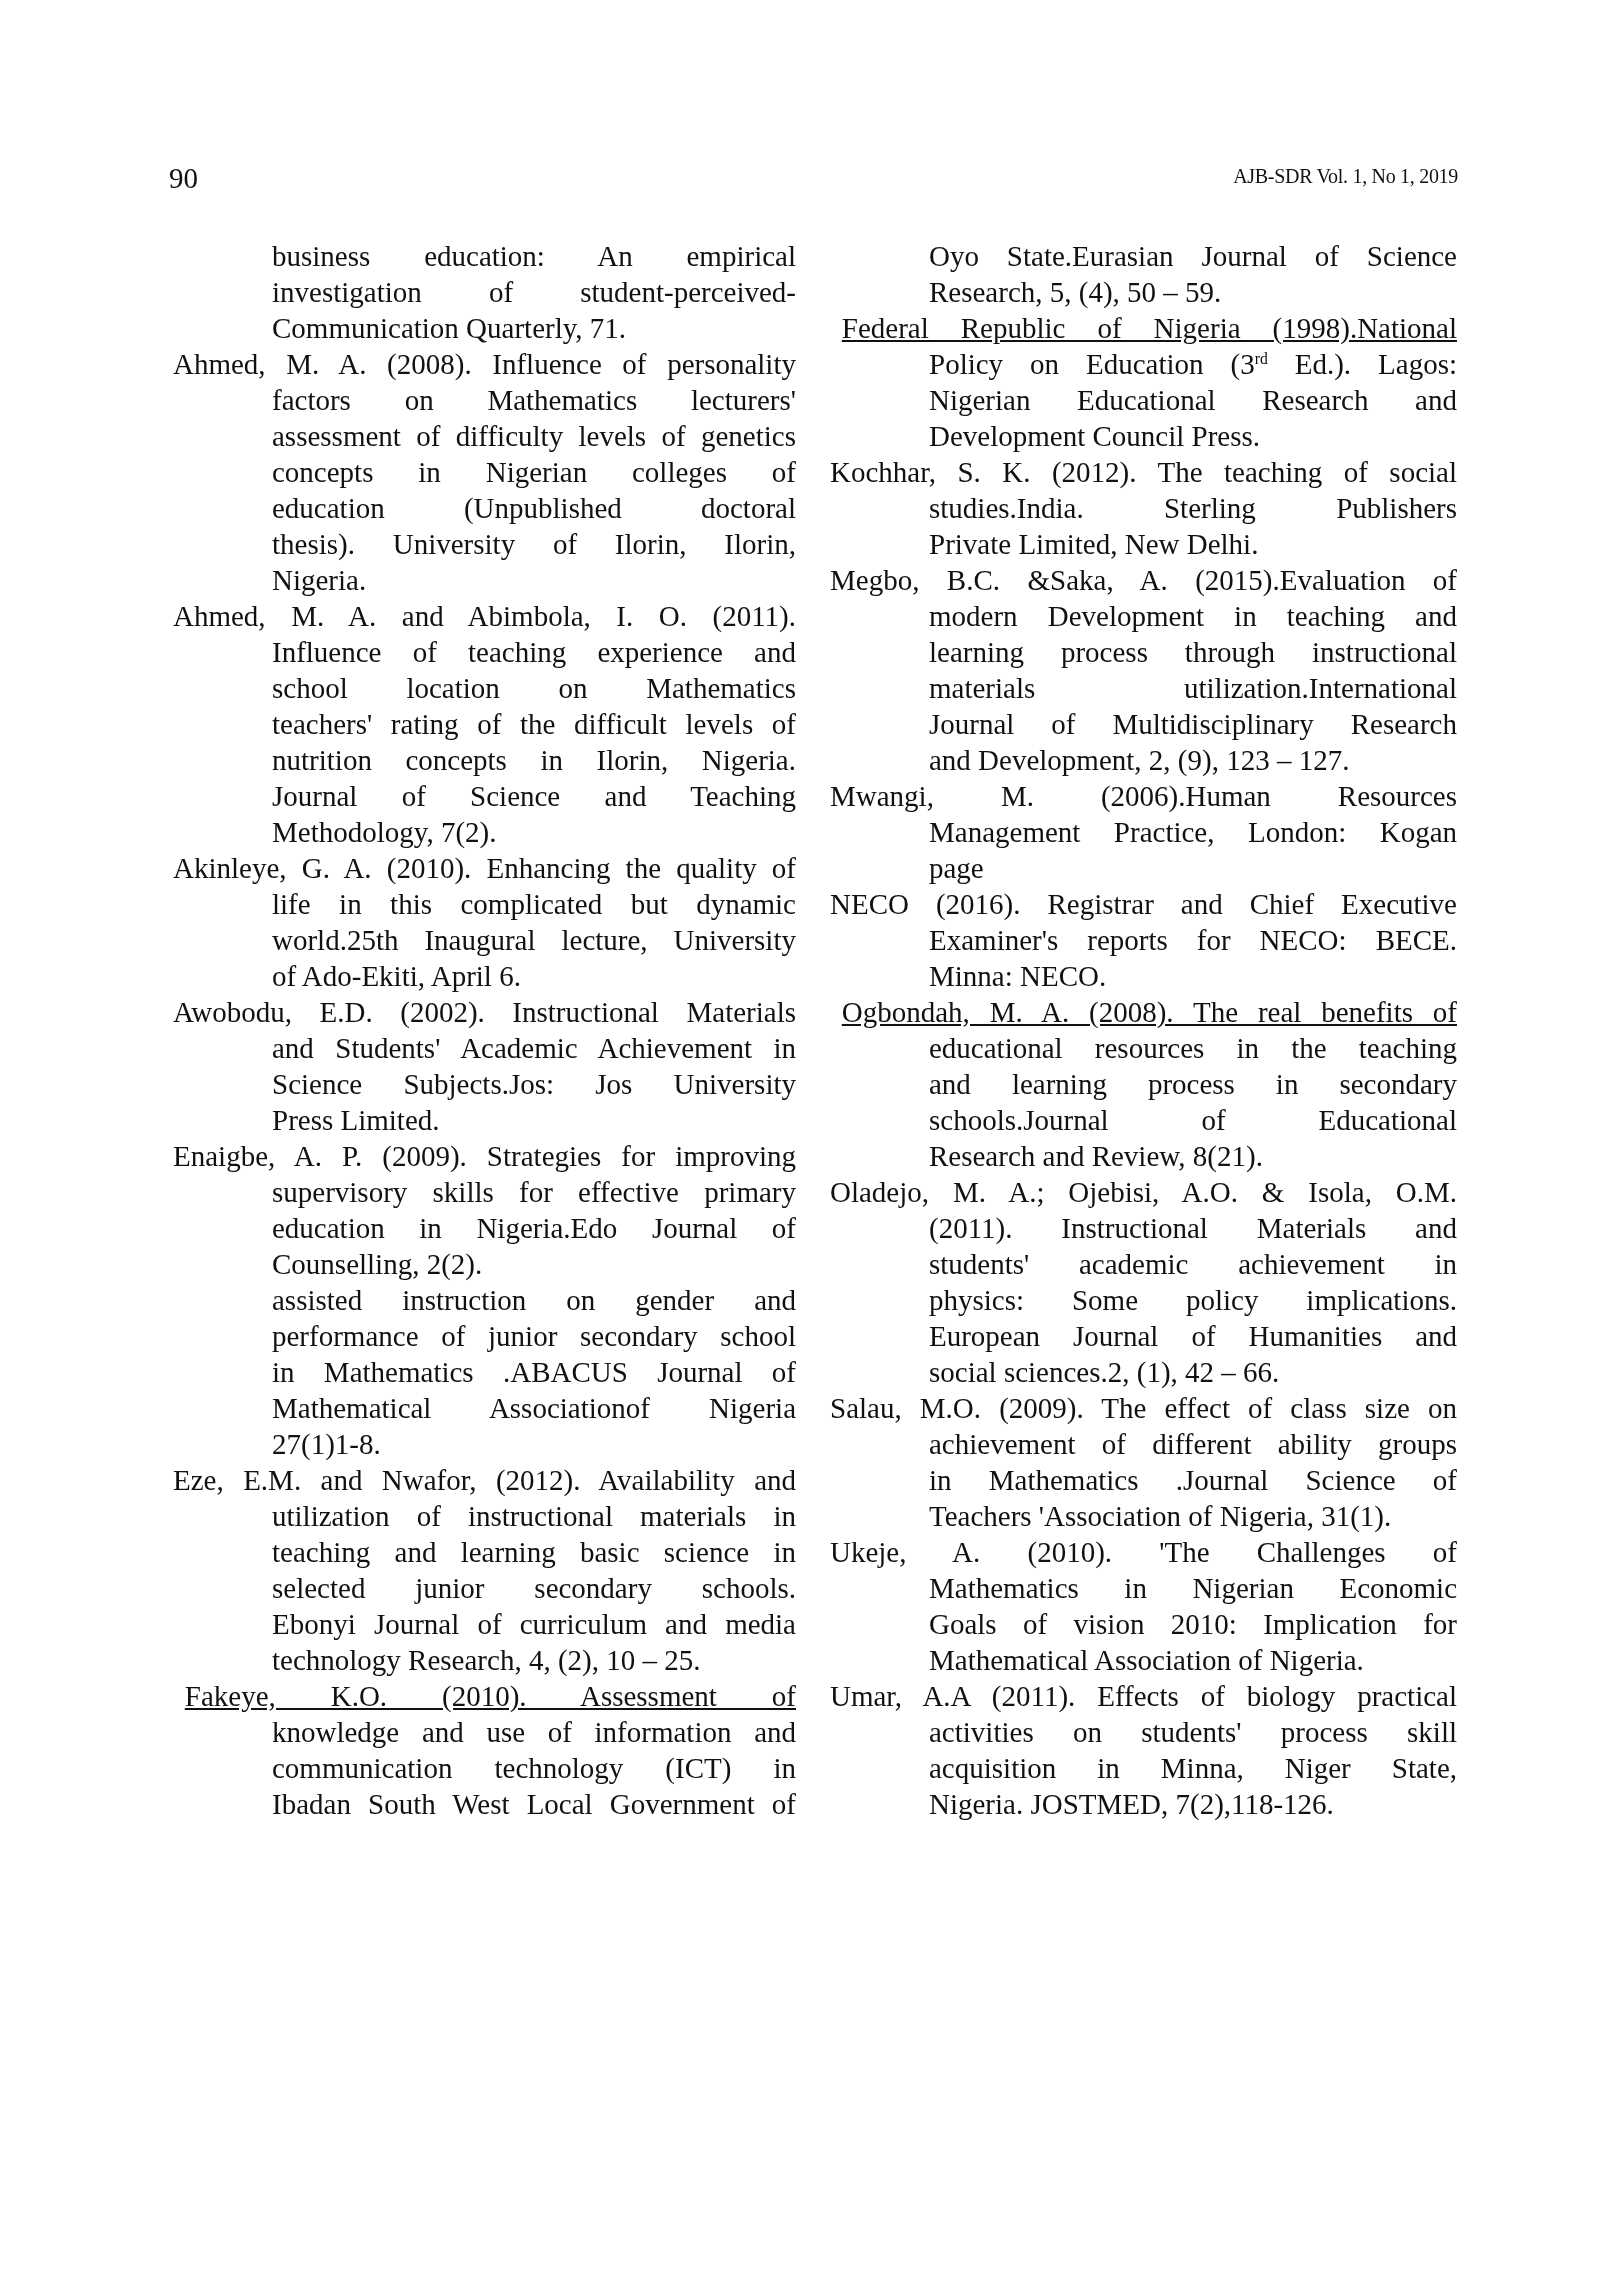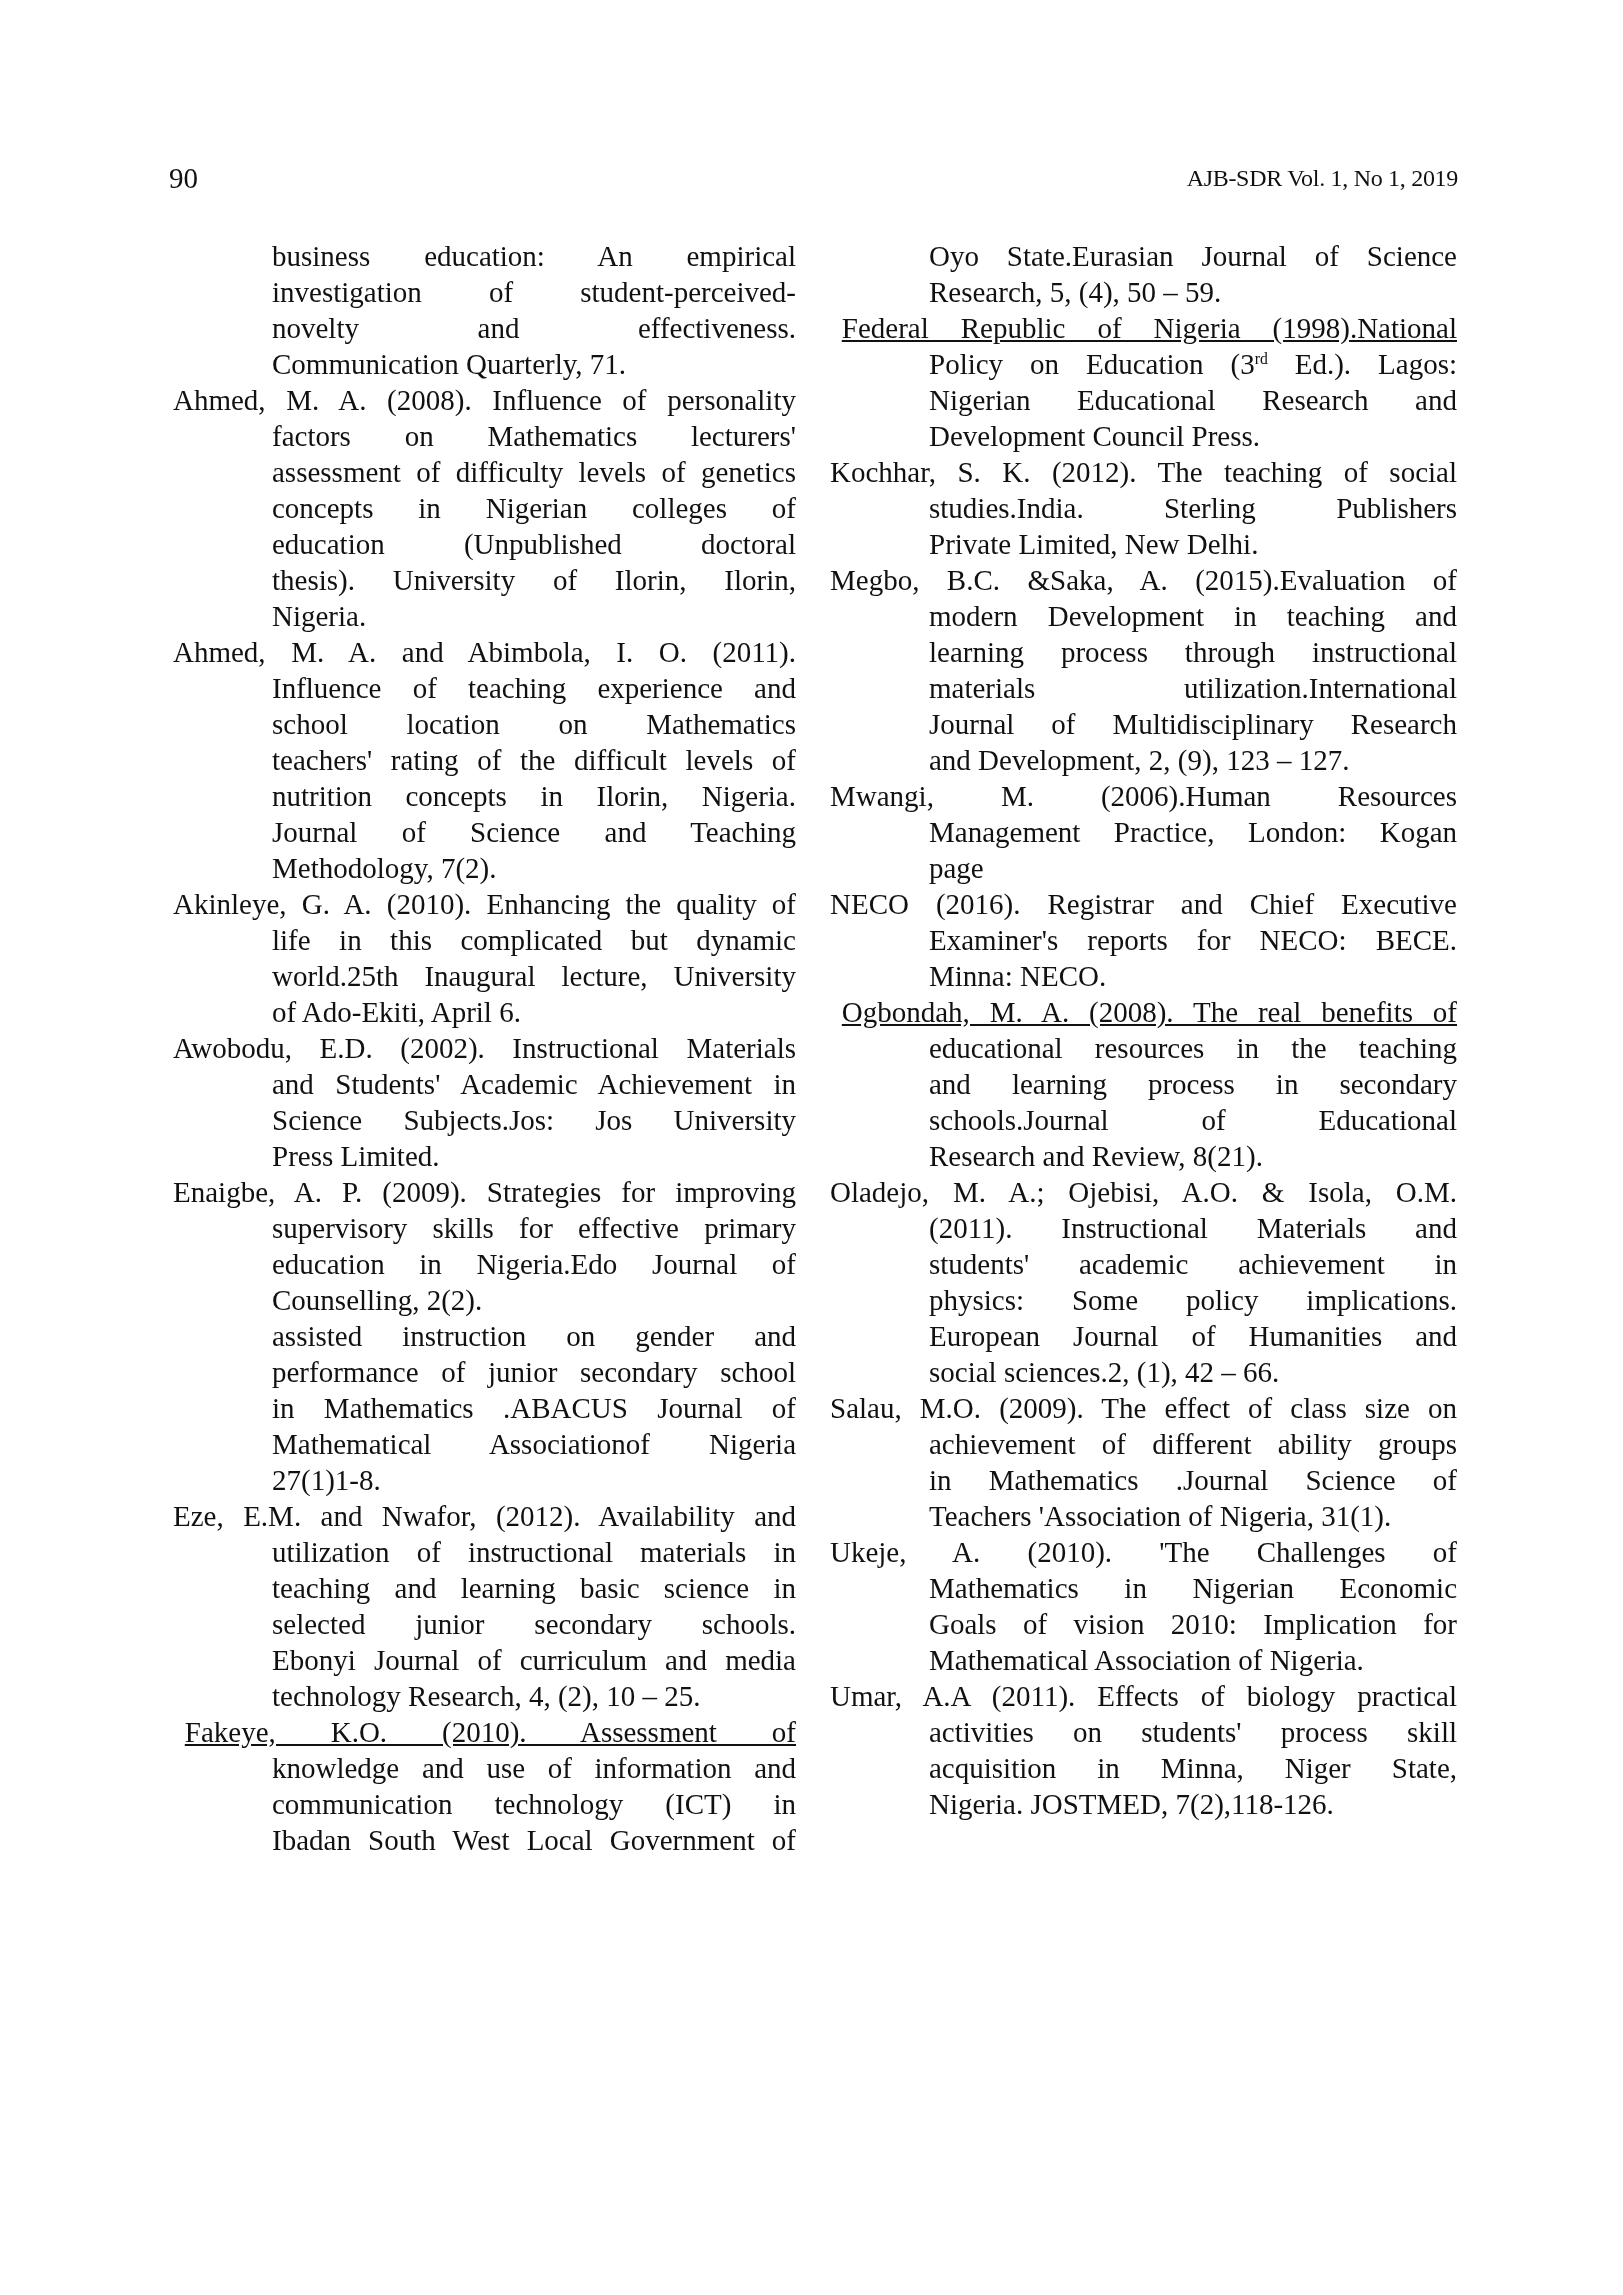--- a/index.html
+++ b/index.html
@@ -3,21 +3,21 @@
 <meta charset="utf-8">
 <style>
   html, body { margin: 0; padding: 0; background: #ffffff; }
   body {
     width: 1623px; height: 2295px; position: relative; overflow: hidden;
     font-family: "Liberation Serif", "DejaVu Serif", serif;
     color: #111111;
   }
   .page-header { position: absolute; top: 162px; left: 169px; width: 1289px; height: 39px; text-align: center; }
   .page-number { position: absolute; left: 0; top: 0; font-size: 29px; }
-  .running-head { position: absolute; right: 0; top: 2.6px; font-size: 24px; letter-spacing: -0.3px; margin-left: 24px; }
+  .running-head { position: absolute; right: 0; top: 2.6px; font-size: 20px; letter-spacing: -0.3px; margin-left: 24px; }
   .column { position: absolute; top: 238px; }
   .col-left { left: 173px; width: 623px; }
   .col-right { left: 830px; width: 627px; }
   .ref { margin: 0; }
   .line {
     display: block; height: 36px; line-height: 36px; font-size: 29px;
     white-space: nowrap; text-align: justify; text-align-last: justify;
     overflow: visible;
   }
   .line.first { padding-left: 0; }
@@ -31,21 +31,20 @@
 
 <div class="page-header">
   <span class="page-number">90</span>
   <span class="running-head">AJB-SDR Vol. 1, No 1, 2019</span>
 </div>
 
 <div class="column col-left">
     <div class="ref">
       <span class="line cont">business education: An empirical</span>
       <span class="line cont">investigation of student-perceived-</span>
-      <span class="line cont">novelty and effectiveness.</span>
       <span class="line cont last">Communication Quarterly, 71.</span>
     </div>
     <div class="ref">
       <span class="line first">Ahmed, M. A. (2008). Influence of personality</span>
       <span class="line cont">factors on Mathematics lecturers'</span>
       <span class="line cont">assessment of difficulty levels of genetics</span>
       <span class="line cont">concepts in Nigerian colleges of</span>
       <span class="line cont">education (Unpublished doctoral</span>
       <span class="line cont">thesis). University of Ilorin, Ilorin,</span>
       <span class="line cont last">Nigeria.</span>

